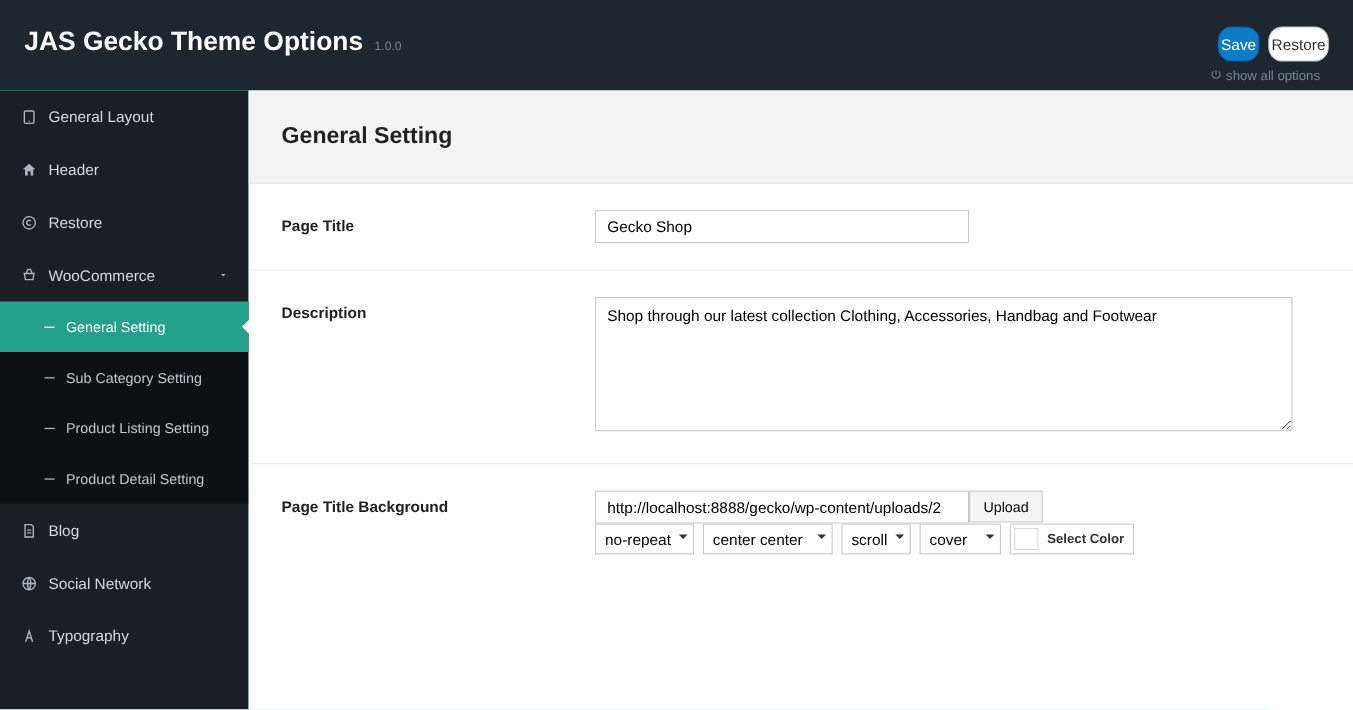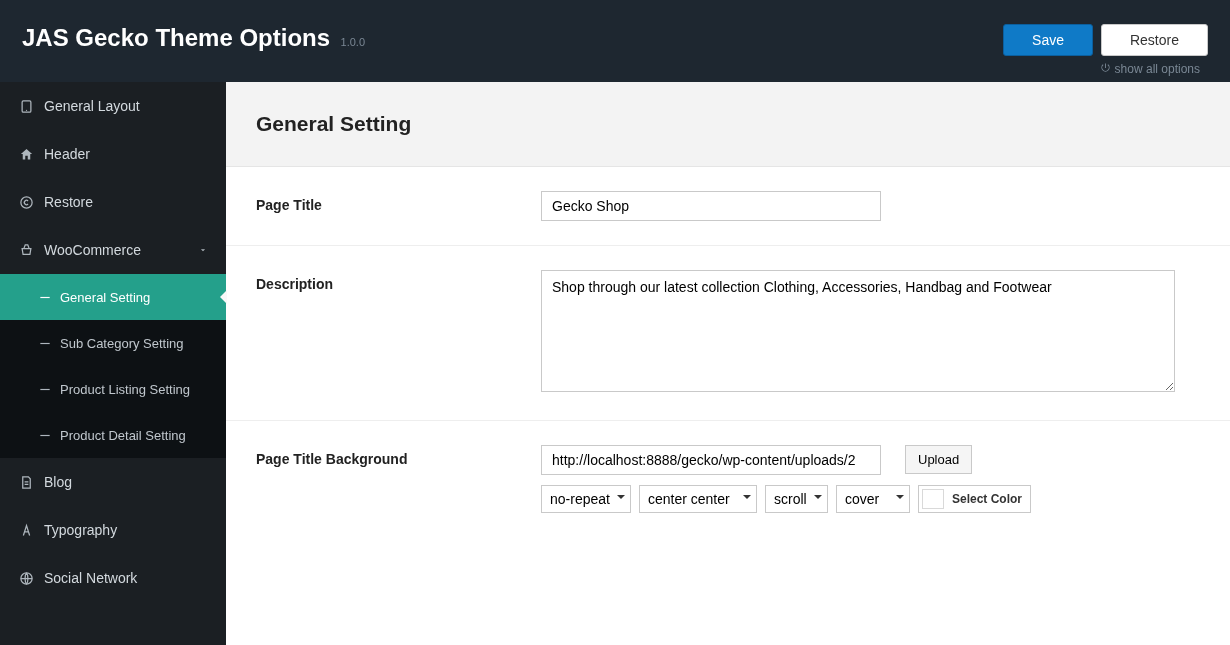--- a/index.html
+++ b/index.html
@@ -3,21 +3,21 @@
 <meta charset="utf-8">
 <style>
 * { margin: 0; padding: 0; box-sizing: border-box; font-family: -apple-system, "Segoe UI", "Helvetica Neue", Arial, sans-serif; }
 body { background: #fff; }
 .app { width: 1230px; height: 645px; background: #5eead4; display: flex; flex-direction: column; position: relative; }
 
 .topbar { background: #1e2730; height: 82px; display: flex; align-items: flex-start; justify-content: space-between; padding: 24px 22px 0 22px; position: relative; }
 .brand { color: #fff; font-size: 24px; font-weight: 600; }
 .brand-version { color: #7a8794; font-size: 11px; font-weight: 400; margin-left: 6px; }
 .topbar-actions { display: flex; gap: 8px; }
-.btn { border-radius: 3px; padding: 7px 28px; font-size: 14px; cursor: pointer; border: 1px solid transparent; }
+.btn { border-radius: 13px; padding: 7px 2px; font-size: 14px; cursor: pointer; border: 1px solid transparent; }
 .btn-save { background: #0f7ac7; color: #fff; border-color: #0b5f9e; }
 .btn-restore { background: #fff; color: #333; border-color: #c9c9c9; }
 .show-all { position: absolute; right: 30px; bottom: 6px; color: #7a8794; font-size: 12px; display: flex; align-items: center; gap: 4px; }
 .show-all svg { width: 11px; height: 11px; fill: #7a8794; }
 
 .body { flex: 1; display: flex; overflow: hidden; }
 .sidebar { width: 226px; background: #1b1f23; color: #c9d1d9; display: flex; flex-direction: column; font-size: 14px; }
 .sidebar-item { display: flex; align-items: center; padding: 0 18px; height: 48px; cursor: pointer; position: relative; color: #d3d9de; }
 .sidebar-item .icon { width: 16px; height: 16px; margin-right: 10px; display: inline-flex; align-items: center; justify-content: center; }
 .sidebar-item .chev { margin-left: auto; }
@@ -29,21 +29,21 @@
 
 .main { flex: 1; background: #fff; overflow-y: auto; }
 .panel-header { background: #f3f3f3; border-bottom: 1px solid #e5e5e5; padding: 30px 30px; }
 .panel-header h2 { font-size: 21px; font-weight: 700; color: #222; }
 .field { display: flex; padding: 24px 30px; border-bottom: 1px solid #eee; }
 .field:last-child { border-bottom: none; }
 .field-label { width: 285px; flex-shrink: 0; font-weight: 600; color: #222; font-size: 14px; padding-top: 6px; }
 .field-control { flex: 1; }
 .text-input { width: 340px; padding: 6px 10px; border: 1px solid #c9c9c9; font-size: 14px; background: #fff; }
 .textarea { width: 634px; height: 122px; padding: 8px 10px; border: 1px solid #c9c9c9; font-size: 14px; resize: both; font-family: inherit; }
-.bg-url-row { display: flex; gap: 24px; margin-bottom: 10px; align-items: flex-start; }
+.bg-url-row { display: flex; gap: 0; align-items: flex-start; }
 .bg-url { width: 340px; padding: 6px 10px; border: 1px solid #c9c9c9; font-size: 14px; }
 .btn-upload { background: #f5f5f5; border: 1px solid #c9c9c9; padding: 6px 12px; font-size: 13px; cursor: pointer; }
 .bg-row2 { display: flex; gap: 8px; align-items: flex-start; }
 .select { border: 1px solid #c9c9c9; background: #fff; font-size: 14px; padding: 5px 20px 5px 8px; appearance: none; position: relative; }
 .select-wrap { position: relative; display: inline-block; }
 .select-wrap::after { content: ""; position: absolute; right: 6px; top: 50%; transform: translateY(-50%); border: 4px solid transparent; border-top-color: #333; pointer-events: none; }
 .color-picker { display: flex; align-items: center; border: 1px solid #c9c9c9; padding: 3px 8px 3px 3px; gap: 8px; font-size: 12px; color: #333; cursor: pointer; font-weight: bold; }
 .swatch { width: 22px; height: 20px; background: #fff; border: 1px solid #d9d9d9; }
 
 svg.ico { width: 15px; height: 15px; fill: #aeb6bd; }
@@ -159,34 +159,34 @@
               <path d="M9 11h6M9 15h6" stroke="#aeb6bd" stroke-width="2"></path>
             </svg>
           </span>
         <span>Blog</span>
       </div>
 
 
       <div class="sidebar-item">
         <span class="icon">
             <svg class="ico" viewBox="0 0 24 24">
-              <path d="M7 20L12 4l5 16M9 14h6" fill="none" stroke="#aeb6bd" stroke-width="2"></path>
-            </svg>
-          </span>
-        <span>Typography</span>
-      </div>
-
-      <div class="sidebar-item">
-        <span class="icon">
-            <svg class="ico" viewBox="0 0 24 24">
               <circle cx="12" cy="12" r="9" fill="none" stroke="#aeb6bd" stroke-width="2"></circle>
               <path d="M3 12h18M12 3c3 3 3 15 0 18M12 3c-3 3-3 15 0 18" fill="none" stroke="#aeb6bd" stroke-width="2"></path>
             </svg>
           </span>
         <span>Social Network</span>
+      </div>
+
+      <div class="sidebar-item">
+        <span class="icon">
+            <svg class="ico" viewBox="0 0 24 24">
+              <path d="M7 20L12 4l5 16M9 14h6" fill="none" stroke="#aeb6bd" stroke-width="2"></path>
+            </svg>
+          </span>
+        <span>Typography</span>
       </div>
     </div>
 
     <div class="main">
       <div class="panel-header">
         <h2>General Setting</h2>
       </div>
 
       <div class="field">
         <div class="field-label">Page Title</div>

